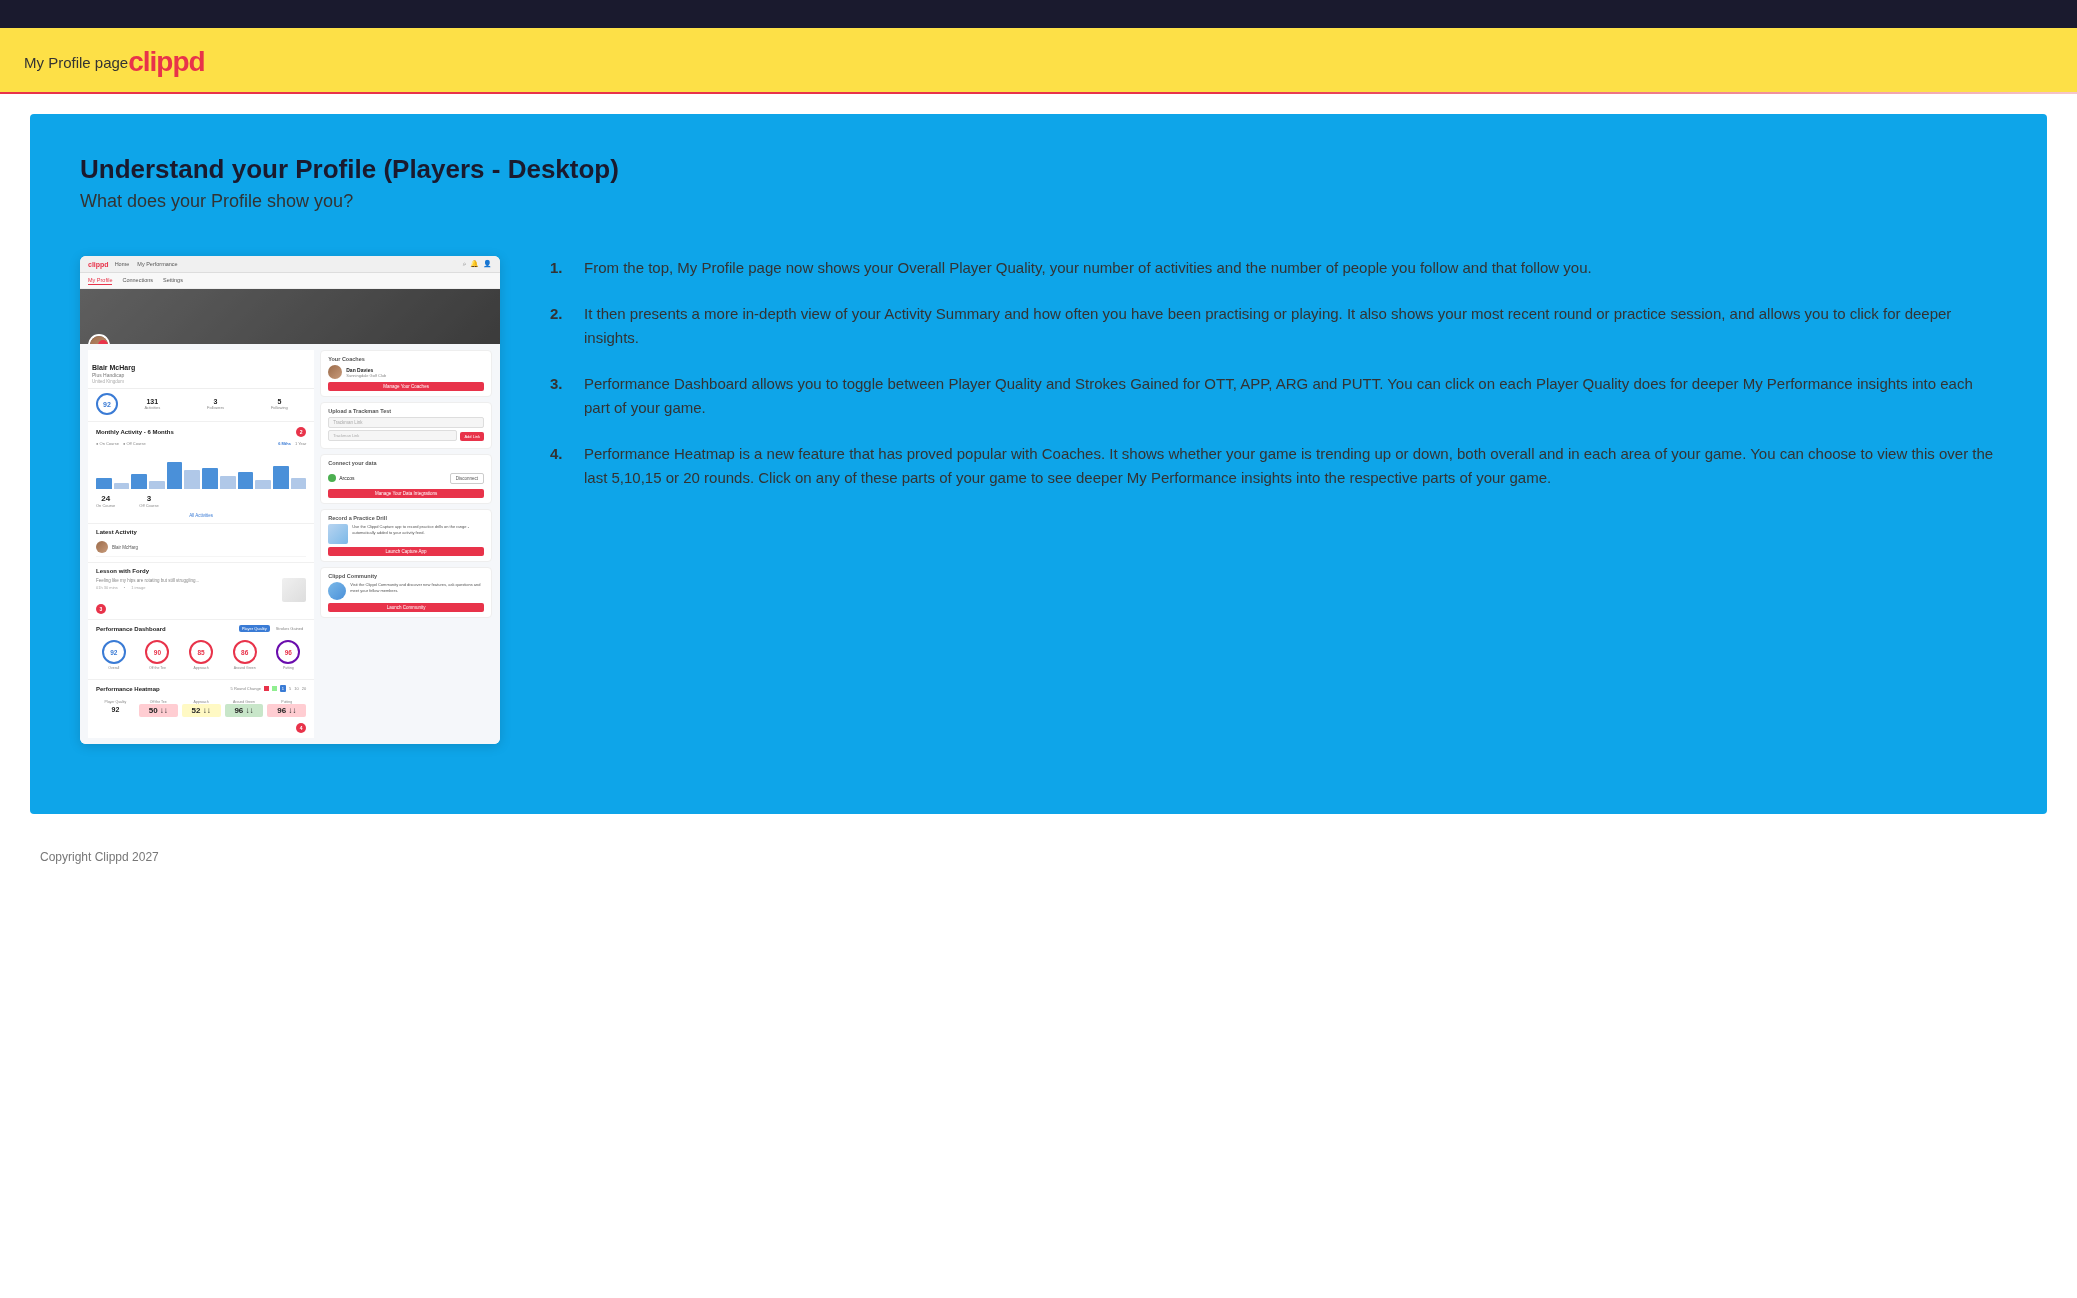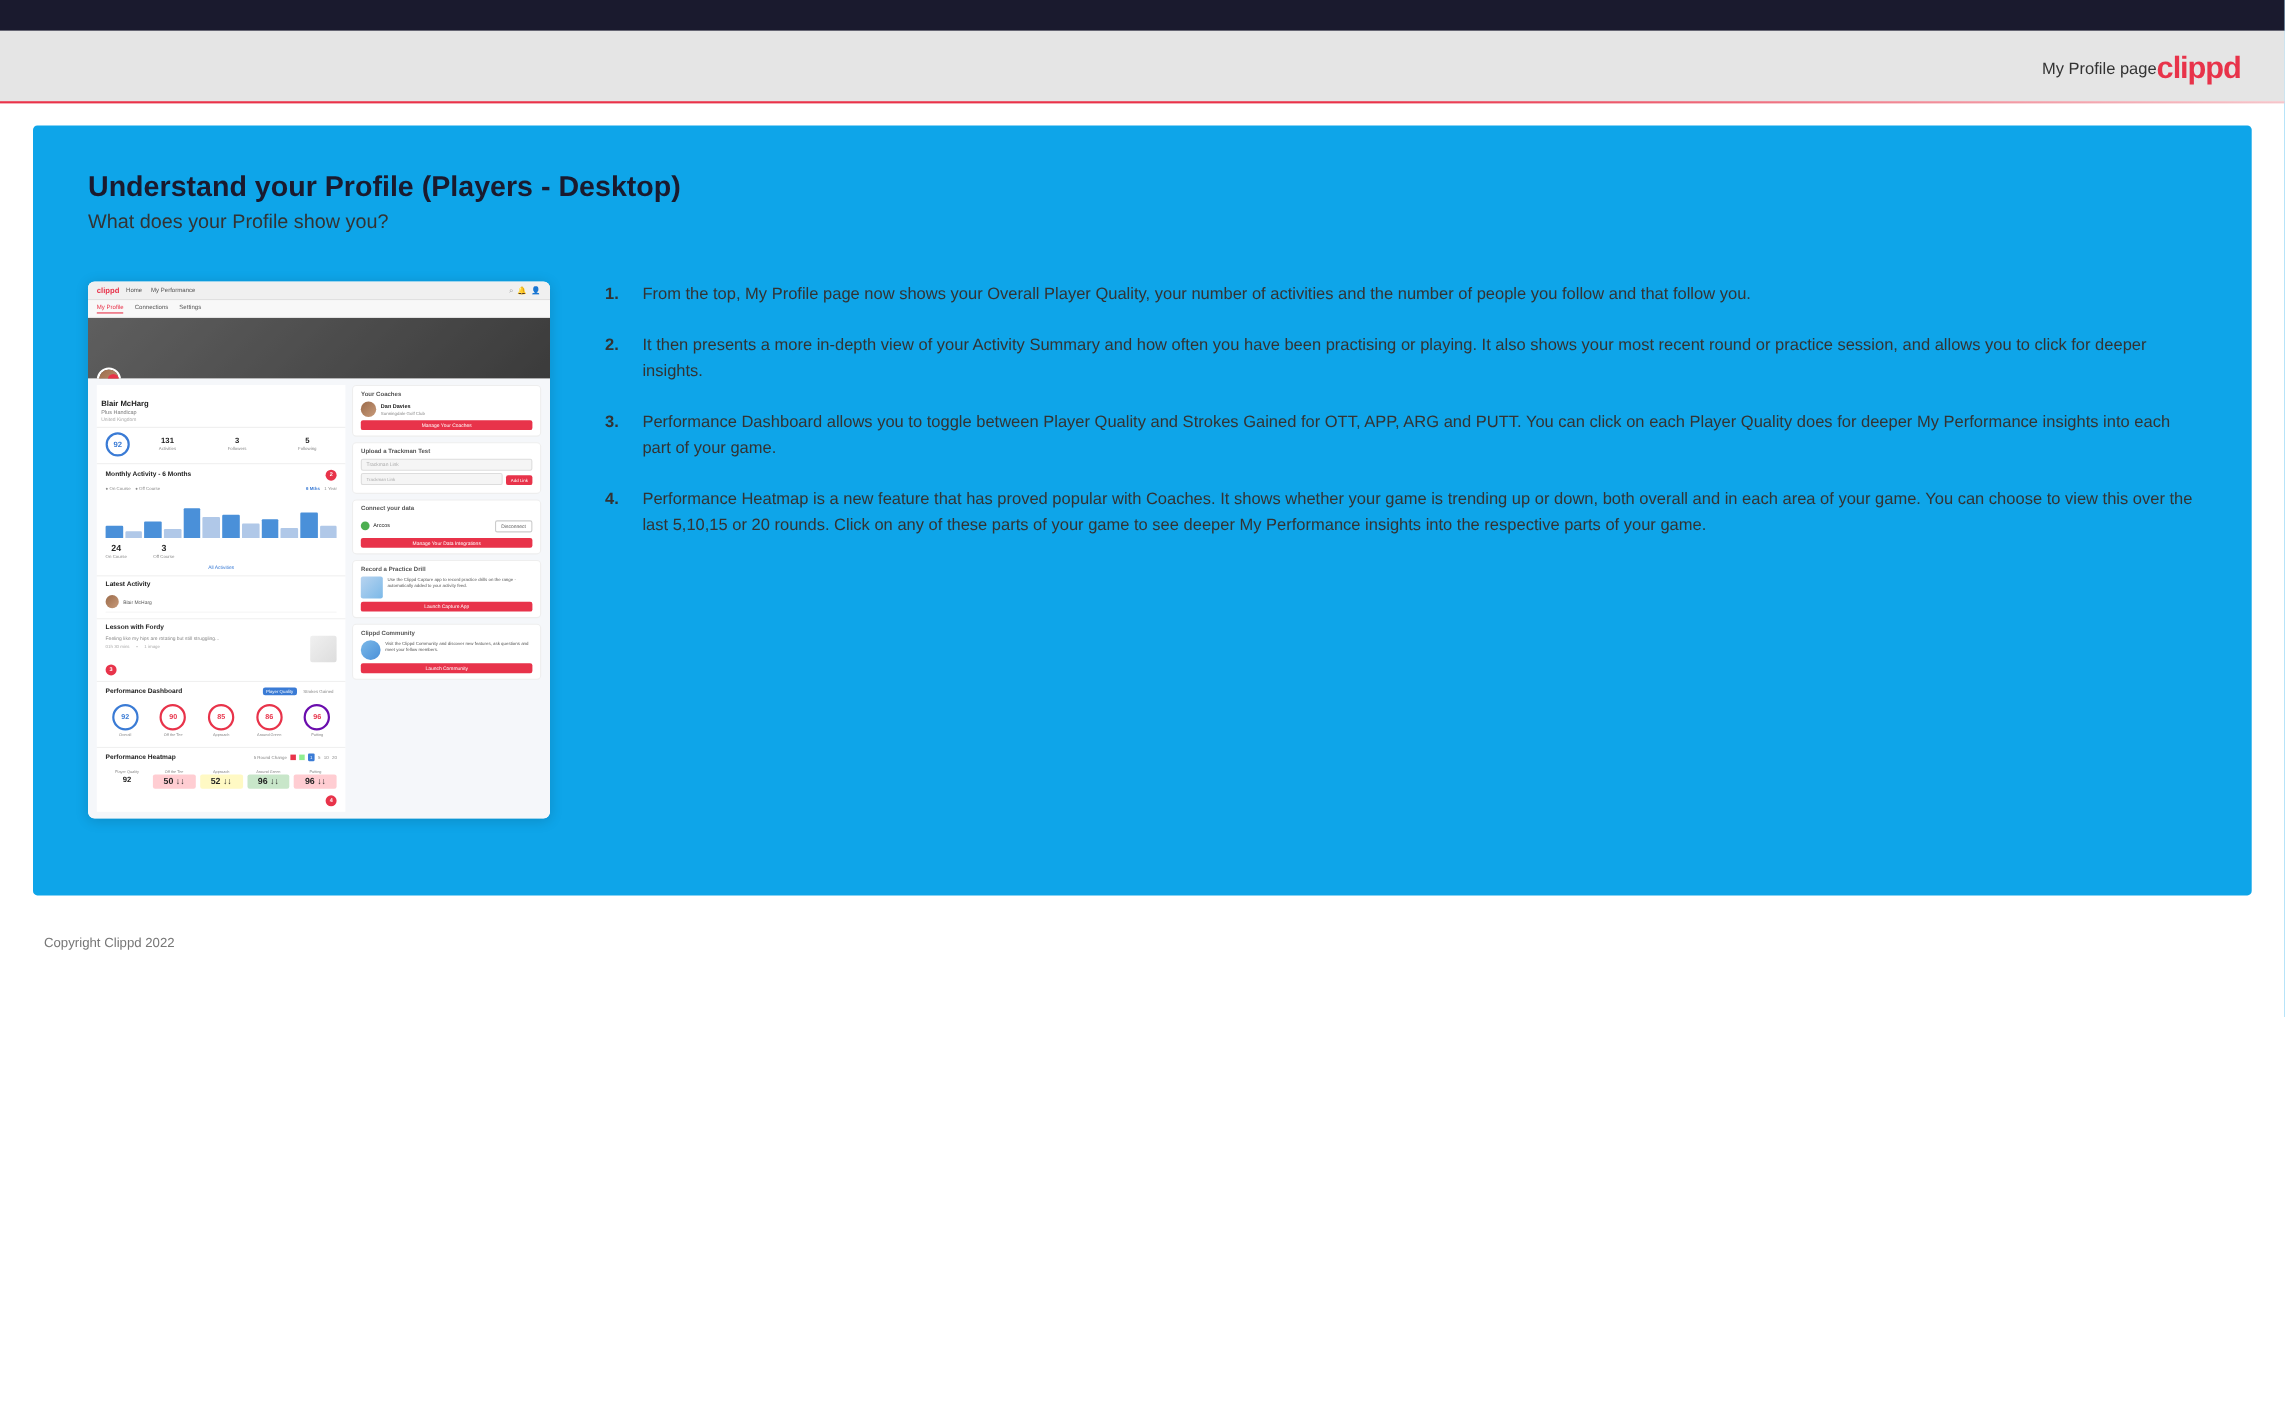--- a/index.html
+++ b/index.html
@@ -14,23 +14,23 @@
     .top-bar {
       background: #1a1a2e;
       height: 28px;
       width: 100%;
     }
 
     
     .header {
       display: flex;
       align-items: center;
-      justify-content: flex-end;
+      justify-content: flex-start;
       padding: 18px 40px 14px 24px;
-      background: #e5e5e5;
+      background: #fde047;
     }
     .header-title {
       font-size: 15px;
       color: #333;
     }
     .logo {
       font-size: 28px;
       font-weight: 800;
       color: #e8334a;
       letter-spacing: -1px;
@@ -812,14 +812,14 @@
           <span class="list-num">4.</span>
           <span>Performance Heatmap is a new feature that has proved popular with Coaches. It shows whether your game is trending up or down, both overall and in each area of your game. You can choose to view this over the last 5,10,15 or 20 rounds. Click on any of these parts of your game to see deeper My Performance insights into the respective parts of your game.</span>
         </li>
       </ol>
     </div>
 
   </div>
 </div>
 
 <div class="footer">
-  <span>Copyright Clippd 2022</span>
+  <span>Copyright Clippd 2027</span>
 </div>
 
 </body></html>

